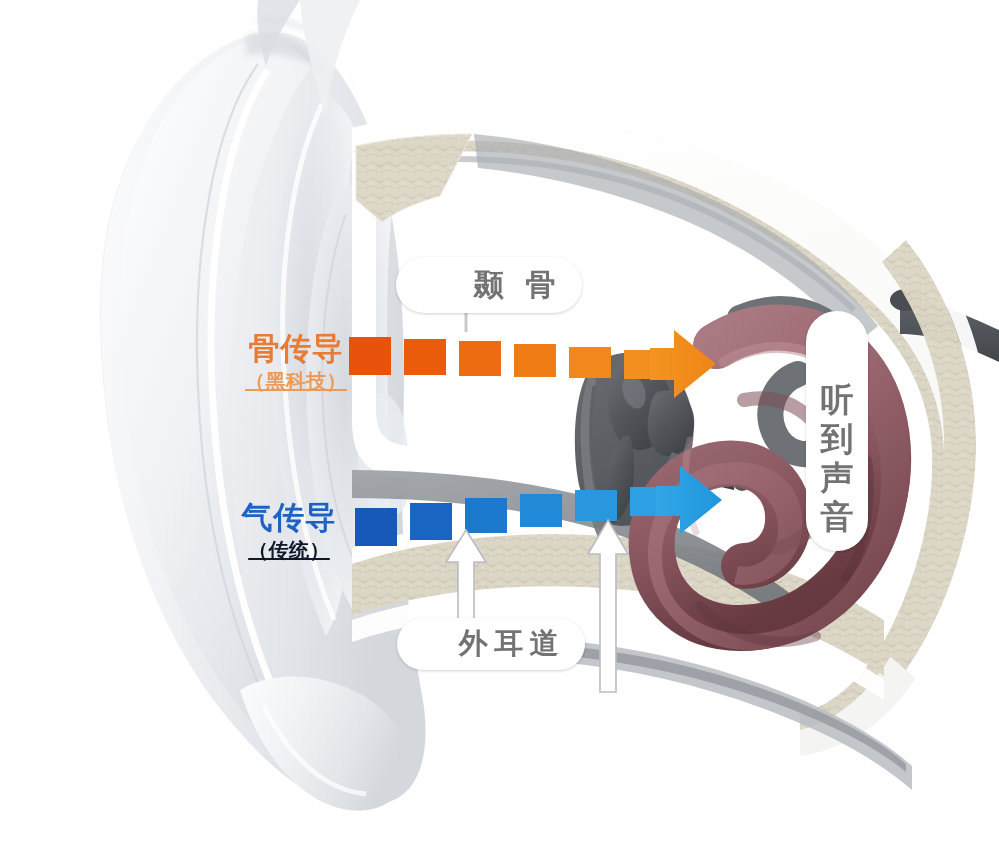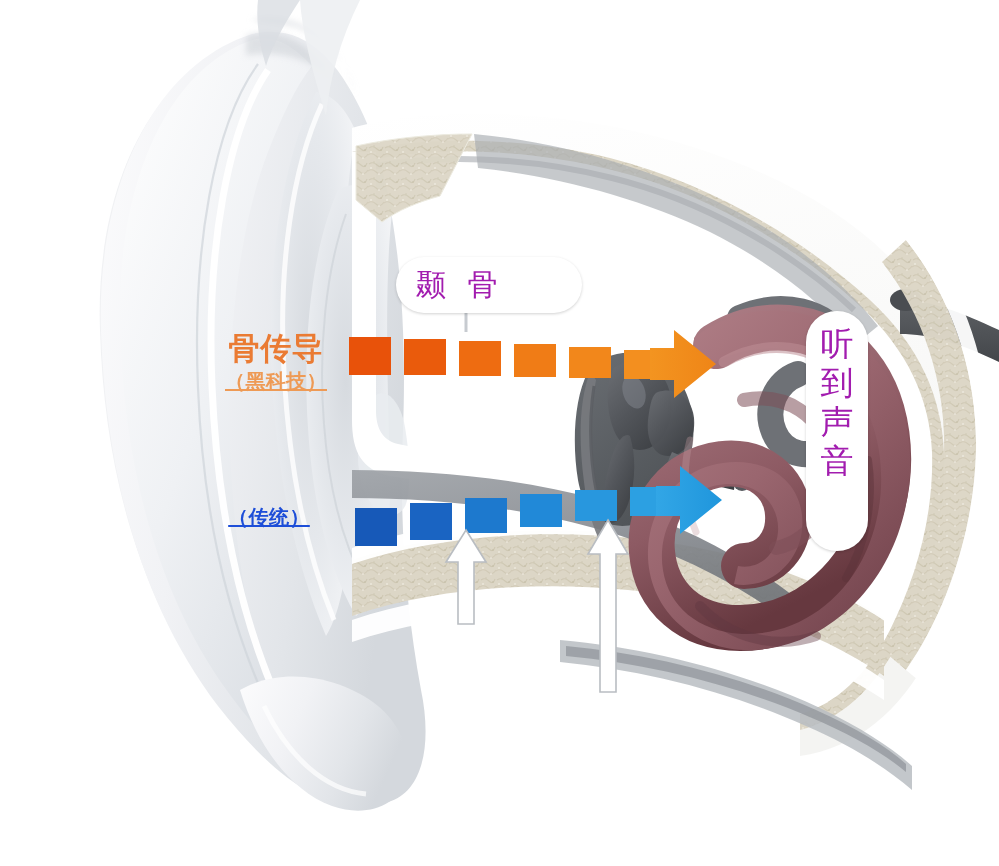--- a/index.html
+++ b/index.html
@@ -23,27 +23,27 @@
     left: 0; top: 0;
     width: 999px;
     height: 866px;
   }
 
   
   .pill {
     position: absolute;
     background: #ffffff;
     border-radius: 999px;
-    color: #a21caf;
+    color: #737373;
     display: flex;
     align-items: center;
-    justify-content: flex-start;
+    justify-content: flex-end;
     box-shadow: 0 1px 3px rgba(0,0,0,0.18);
     letter-spacing: 0.22em;
-    font-weight: 400;
+    font-weight: 700;
     white-space: nowrap;
   }
   .pill-h { padding: 0 20px; }
   .pill-v {
     flex-direction: column;
     letter-spacing: normal;
     padding: 14px 0;
     line-height: 1.18;
   }
   .pill-v span { display: block; }
@@ -68,41 +68,42 @@
     width: 62px; height: 212px;
     font-size: 33px;
   }
 
   
   .route-label {
     position: absolute;
     text-align: center;
     line-height: 1.06;
     user-select: none;
+    padding-left: 20px;
   }
   .route-label .main {
     display: block;
     font-size: 31px;
     font-weight: 700;
     letter-spacing: 0.02em;
   }
   .route-label .sub {
     display: block;
     font-size: 20px;
     font-weight: 700;
     margin-top: 5px;
     letter-spacing: 0.02em;
     text-decoration: underline;
   }
   #label-bone { left: 196px; top: 333px; width: 160px; color: #E8732A; }
   #label-bone .main { color: #EA7B33; }
   #label-bone .sub  { color: #EE9A55; }
   #label-air  { left: 186px; top: 502px; width: 166px; color: #1B5FBF; }
   #label-air .main { color: #1E63C4; }
-  #label-air .sub  { color: #1d4ed8; }
+  #label-air .sub  { color: #0f172a; }
 </style>
 </head>
 <body>
 
 <div id="stage">
 
   <svg id="art" viewBox="0 0 999 866" xmlns="http://www.w3.org/2000/svg">
     <defs>
 
       <linearGradient id="gEarBody" x1="0" y1="0" x2="1" y2="0.35">
@@ -428,31 +429,35 @@
       </g>
 
       <path d="M466 310 L466 332" stroke="#C7CBD0" stroke-width="3" fill="none"></path>
     </g>
   </svg>
 
   <div class="pill pill-h" id="pill-temporal">
     <span>颞 骨</span>
   </div>
 
+  <div class="pill pill-h" id="pill-canal">
+    <span>外耳道</span>
+  </div>
 
 
   <div class="pill pill-v" id="pill-hear">
     <span>听</span>
     <span>到</span>
     <span>声</span>
     <span>音</span>
   </div>
 
   <div class="route-label" id="label-bone">
     <span class="main">骨传导</span>
     <span class="sub">（黑科技）</span>
   </div>
 
   <div class="route-label" id="label-air">
+    <span class="main">气传导</span>
     <span class="sub">（传统）</span>
   </div>
 
 </div>
 
 </body></html>

